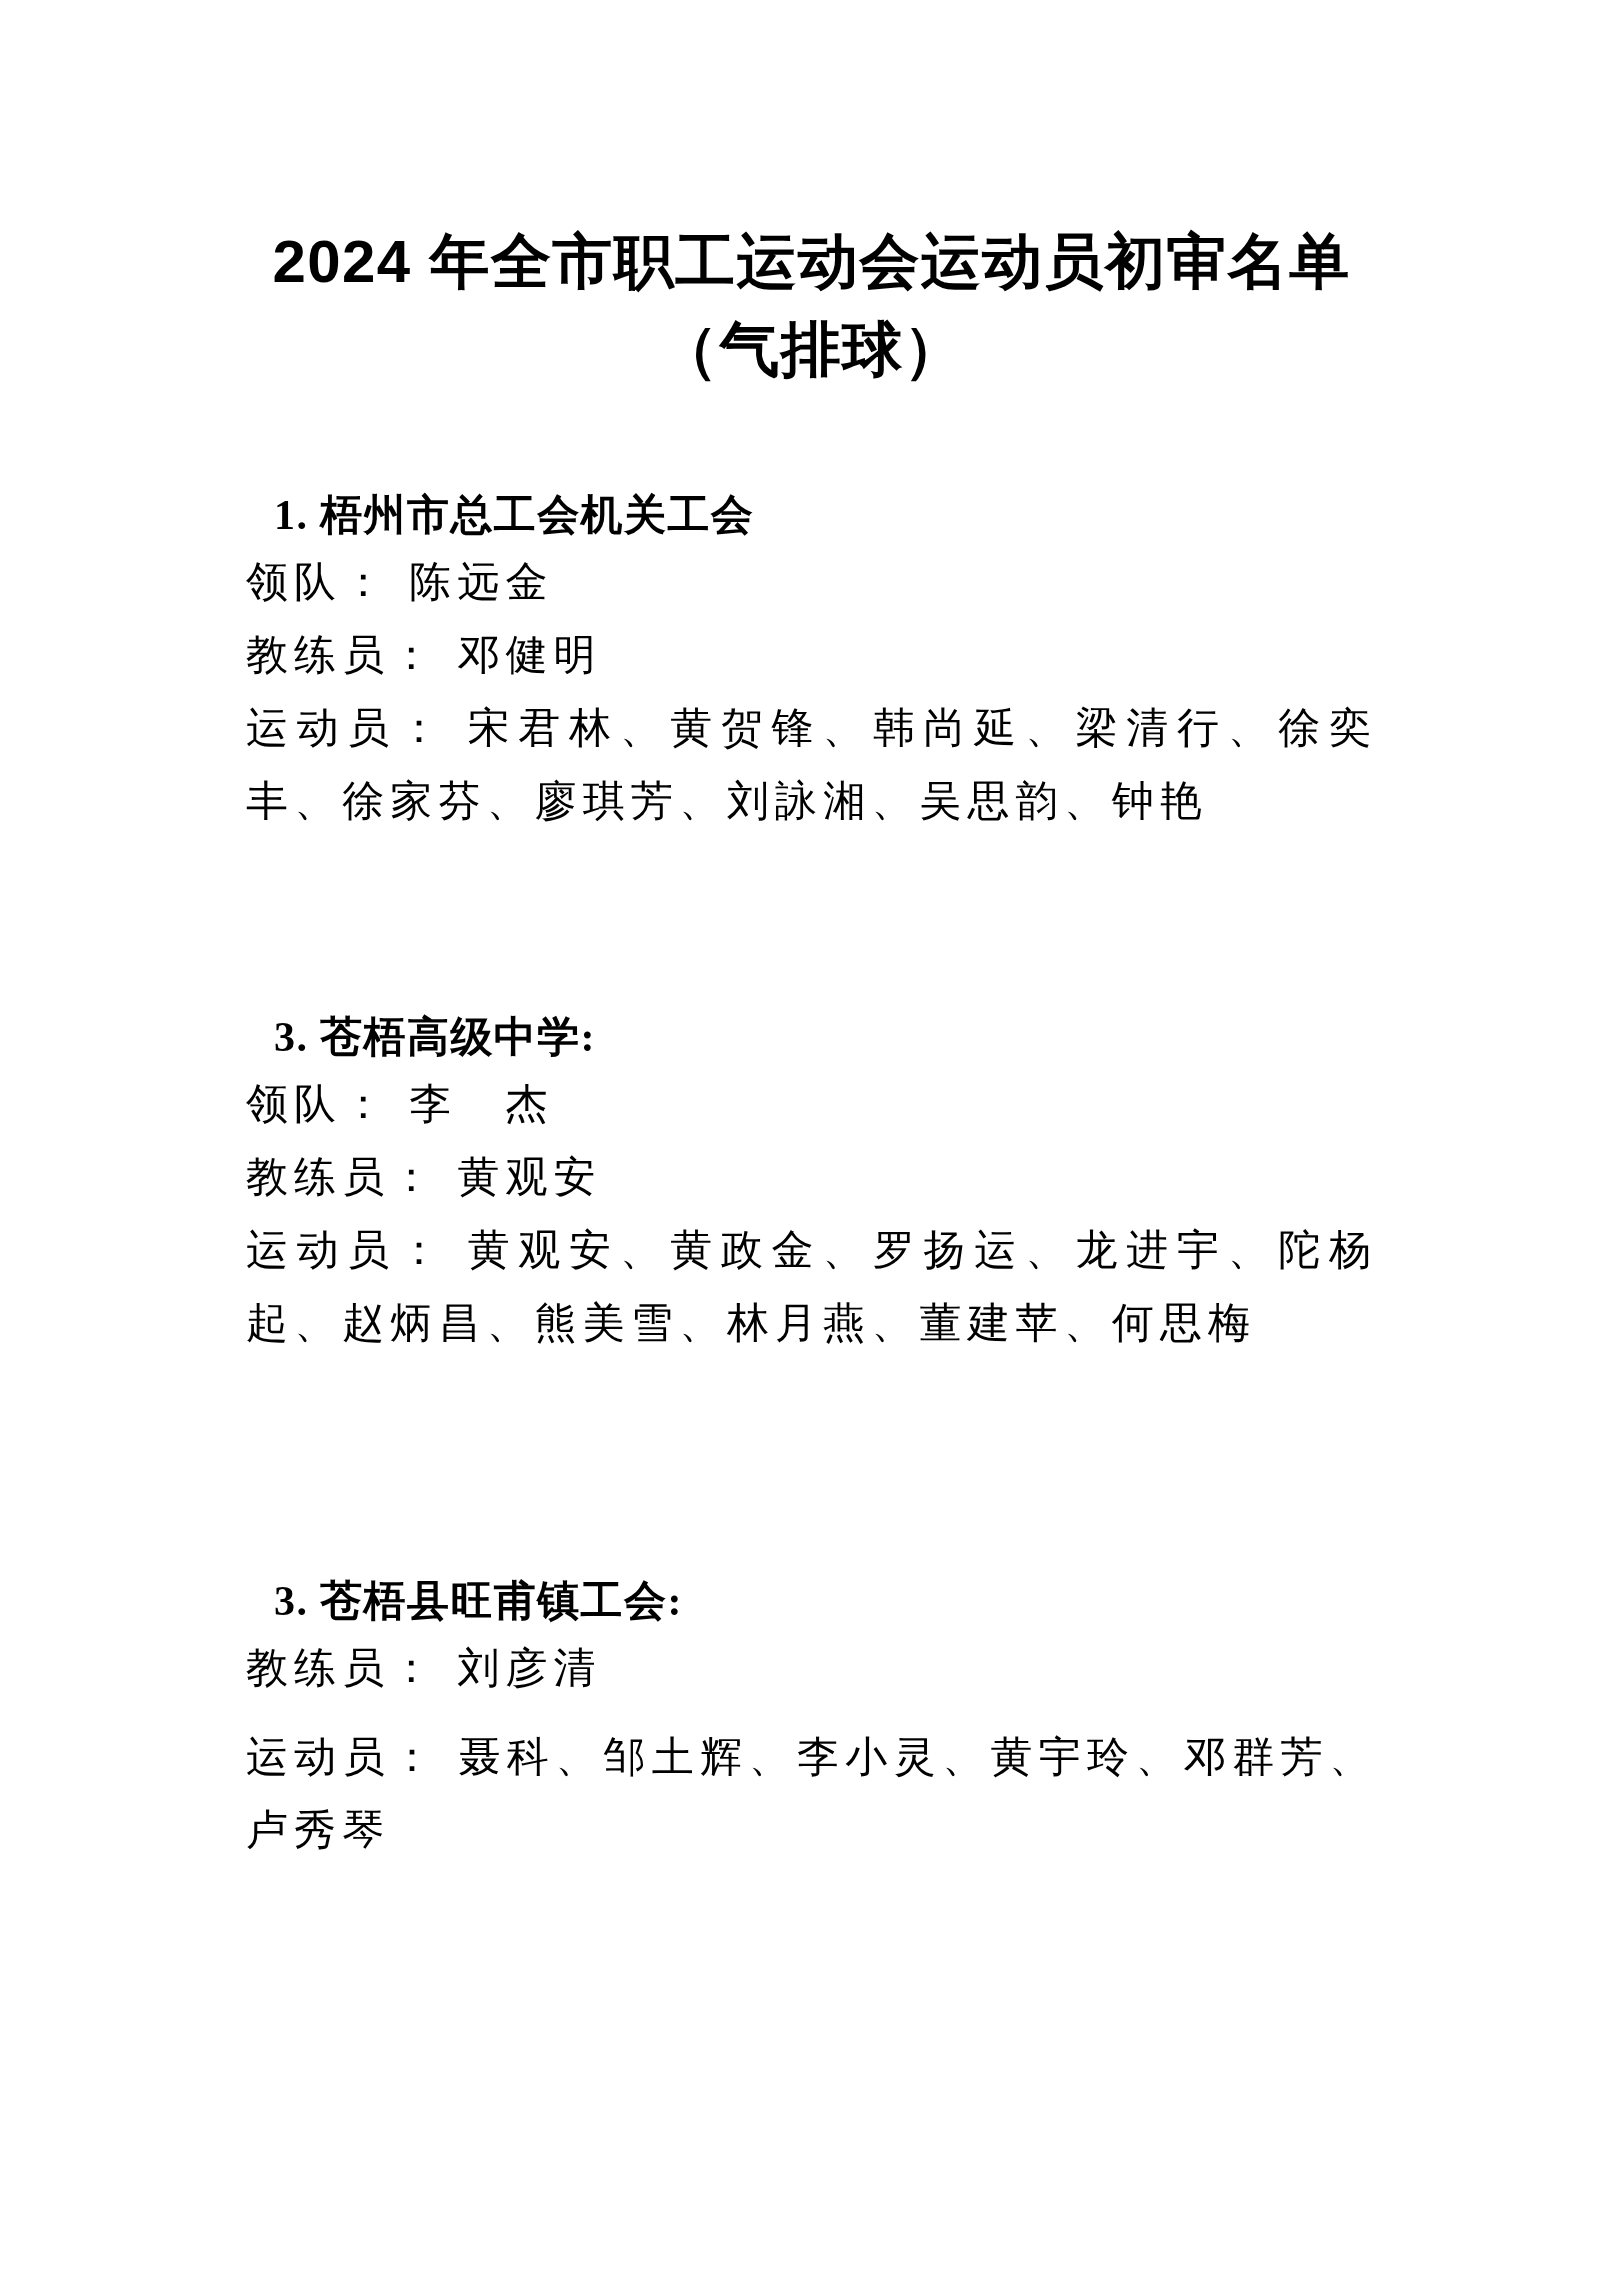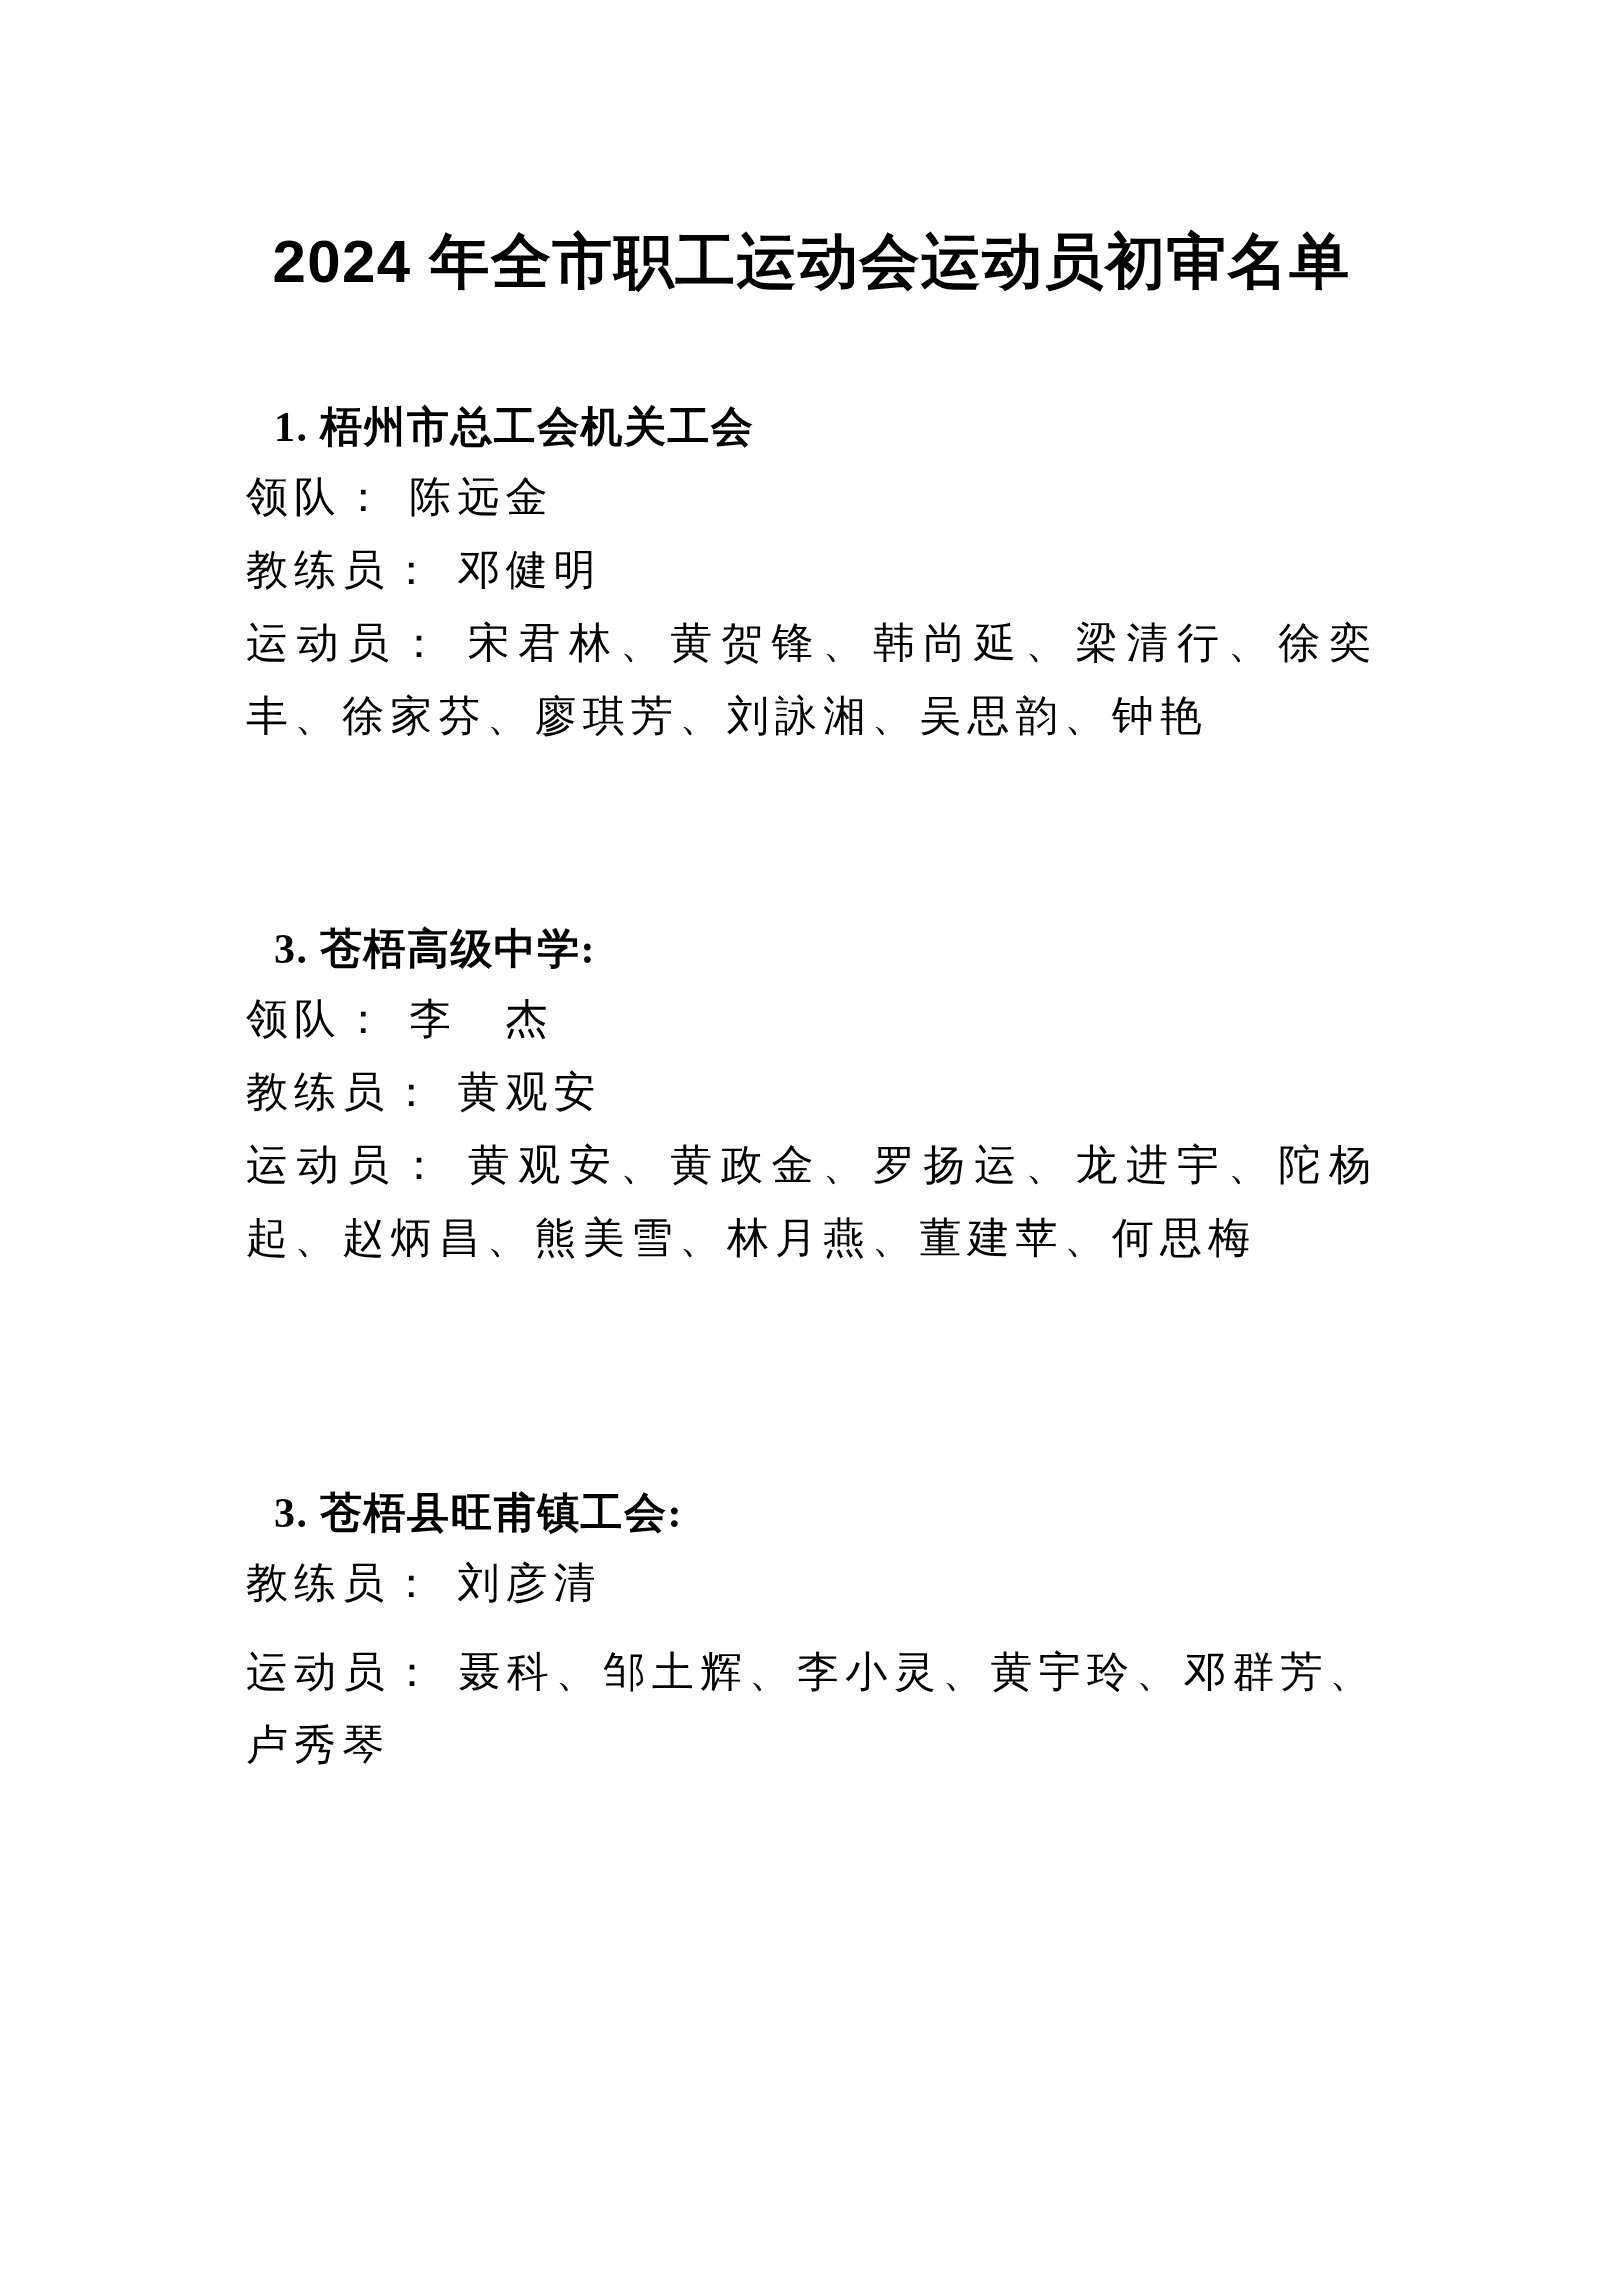--- a/index.html
+++ b/index.html
@@ -28,21 +28,21 @@
     .sec-heading {
       font-family: "Liberation Serif", serif;
       font-weight: 700;
       font-size: 42px;
       line-height: 68px;
       letter-spacing: 1.4px;
       white-space: nowrap;
       margin-left: 28px;
     }
     .line {
-      font-family: Liberation Serif, serif;
+      font-family: Liberation Mono, monospace;
       font-size: 42px;
       line-height: 73px;
       letter-spacing: 6.1px;
     }
     .label { margin-right: 19px; }
     .athletes-par {
       text-align: justify;
       text-justify: inter-character;
     }
     .section-1 { margin-top: 87px; }
@@ -50,20 +50,21 @@
     .section-3 { margin-top: 204px; }
     .section-3 .athletes-par { margin-top: 15.6px; }
   </style>
 </head>
 <body>
 
 <div class="page">
 
   <div class="doc-title">
     <div>2024 年全市职工运动会运动员初审名单</div>
+    <div>（气排球）</div>
   </div>
 
   <div class="content">
 
     <div class="section section-1">
       <div class="sec-heading">1. 梧州市总工会机关工会</div>
       <div class="line">
         <span class="label">领队：</span><span>陈远金</span>
       </div>
       <div class="line">

